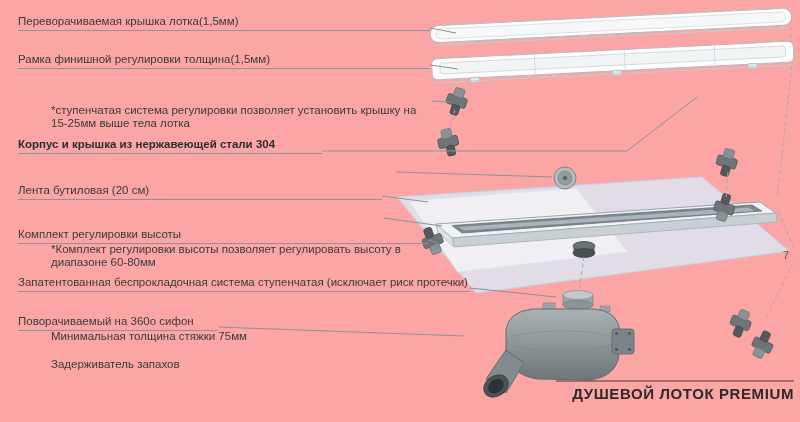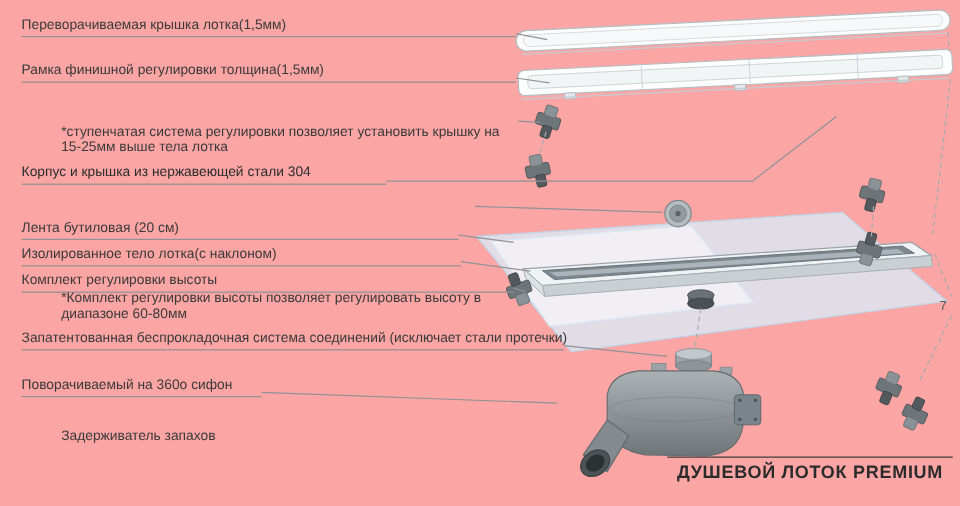--- a/index.html
+++ b/index.html
@@ -1,24 +1,24 @@
 <!DOCTYPE html>
 <html><head>
 <meta charset="utf-8">
 <style>
   * { margin:0; padding:0; box-sizing:border-box; }
   html,body { width:800px; height:422px; background:#ffffff; font-family:"Liberation Sans", sans-serif; }
   .stage { position:relative; width:800px; height:422px; background:#fca5a5; overflow:hidden; }
   .stage svg { position:absolute; left:0; top:0; }
   .callout { position:absolute; left:18px; border-bottom:1px solid #8f9296; padding-bottom:2px; line-height:13px; }
   .callout .ct { font-size:11.5px; color:#3a3a3a; white-space:nowrap; }
-  .callout.bold .ct { font-weight:normal; color:#2d2d2d; }
+  .callout.bold .ct { font-weight:bold; color:#2d2d2d; }
   .note { position:absolute; left:18px; font-size:11.5px; line-height:13px; color:#3a3a3a; white-space:nowrap;margin-left:33px; }
   .dim { position:absolute; font-size:11px; color:#55595c; }
-  .footer-title { position:absolute; top:385px; left:556px; width:238px; text-align:center;
+  .footer-title { position:absolute; top:385px; left:556px; width:238px; text-align:right;
                   font-size:15px; font-weight:bold; letter-spacing:0.6px; color:#2b2b2b; white-space:nowrap; }
 </style>
 </head>
 <body>
 
 <div class="stage">
 
   <svg width="800" height="422" viewBox="0 0 800 422">
     <defs>
       <linearGradient id="sg" x1="0" y1="0" x2="0" y2="1">
@@ -143,36 +143,34 @@
 
   <div class="callout bold" style="top:136px;width:304px">
     <span class="ct">Корпус и крышка из нержавеющей стали 304</span>
   </div>
 
 
   <div class="callout" style="top:182px;width:364px">
     <span class="ct">Лента бутиловая (20 см)</span>
   </div>
 
-  <div class="callout" style="top:204px;width:366px">
-    <span class="ct">Изолированное тело лотка(с наклоном)</span>
-  </div>
 
   <div class="callout" style="top:226px;width:410px">
     <span class="ct">Комплект регулировки высоты</span>
   </div>
   <div class="note" style="top:243px">*Комплект регулировки высоты позволяет регулировать высоту в</div>
   <div class="note" style="top:256px">диапазоне 60-80мм</div>
 
   <div class="callout" style="top:274px;width:452px">
-    <span class="ct">Запатентованная беспрокладочная система соединений (исключает стали протечки)</span>
+    <span class="ct">Запатентованная беспрокладочная система ступенчатая (исключает риск протечки)</span>
   </div>
 
   <div class="callout" style="top:313px;width:200px">
     <span class="ct">Поворачиваемый на 360o сифон</span>
   </div>
+  <div class="note" style="top:330px">Минимальная толщина стяжки 75мм</div>
   <div class="note" style="top:358px">Задерживатель запахов</div>
 
   <div class="dim" style="left:783px;top:249px">7</div>
 
   <div class="footer-title">ДУШЕВОЙ ЛОТОК PREMIUM</div>
 
 </div>
 
 </body></html>

